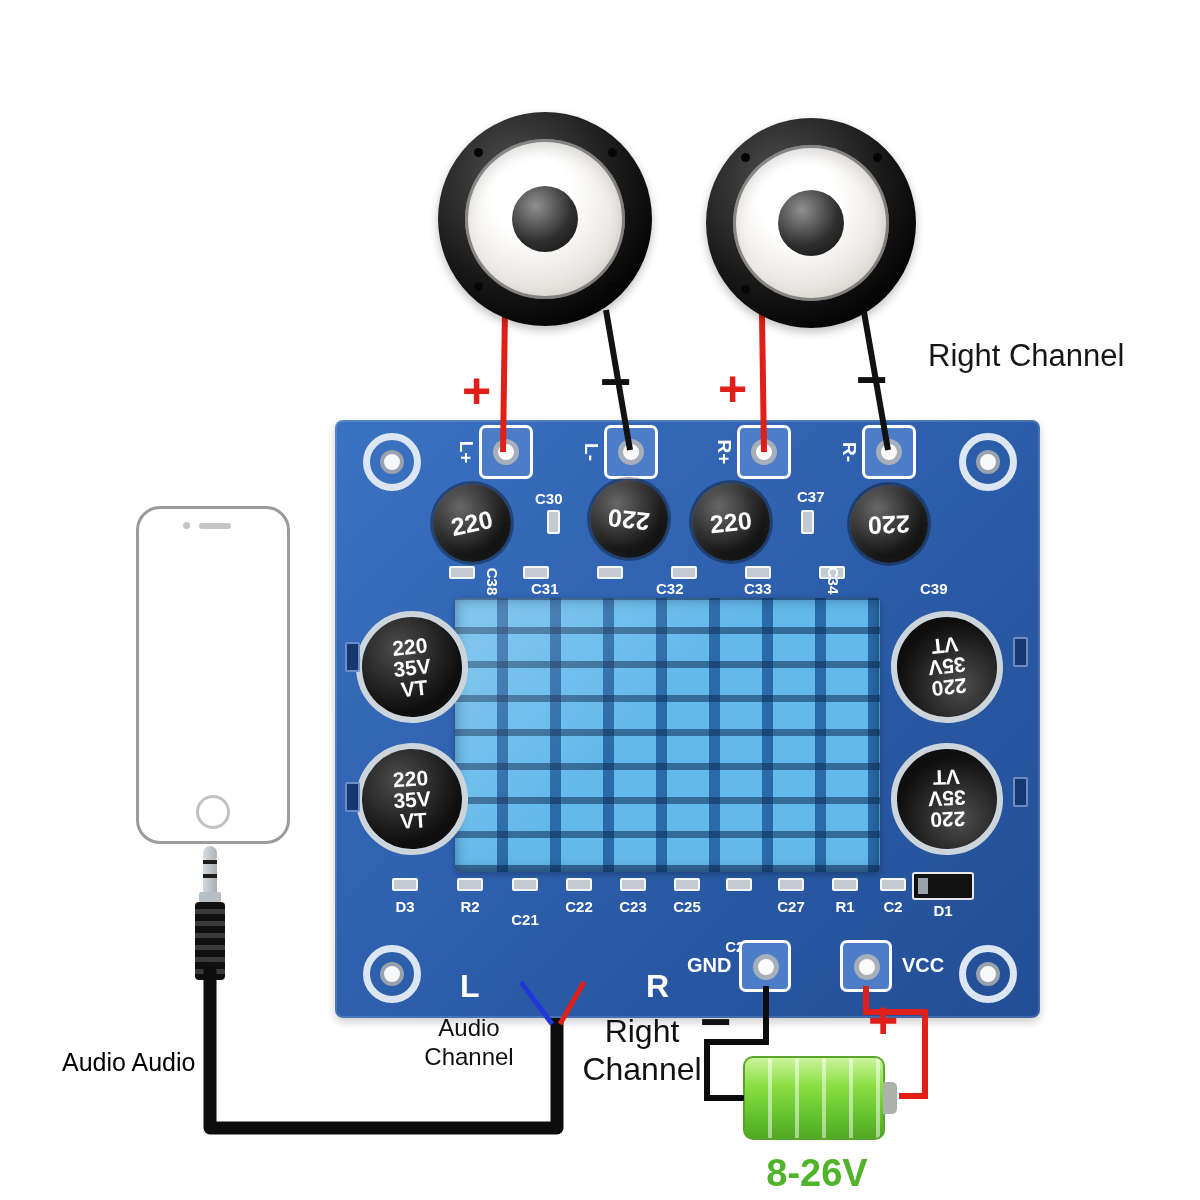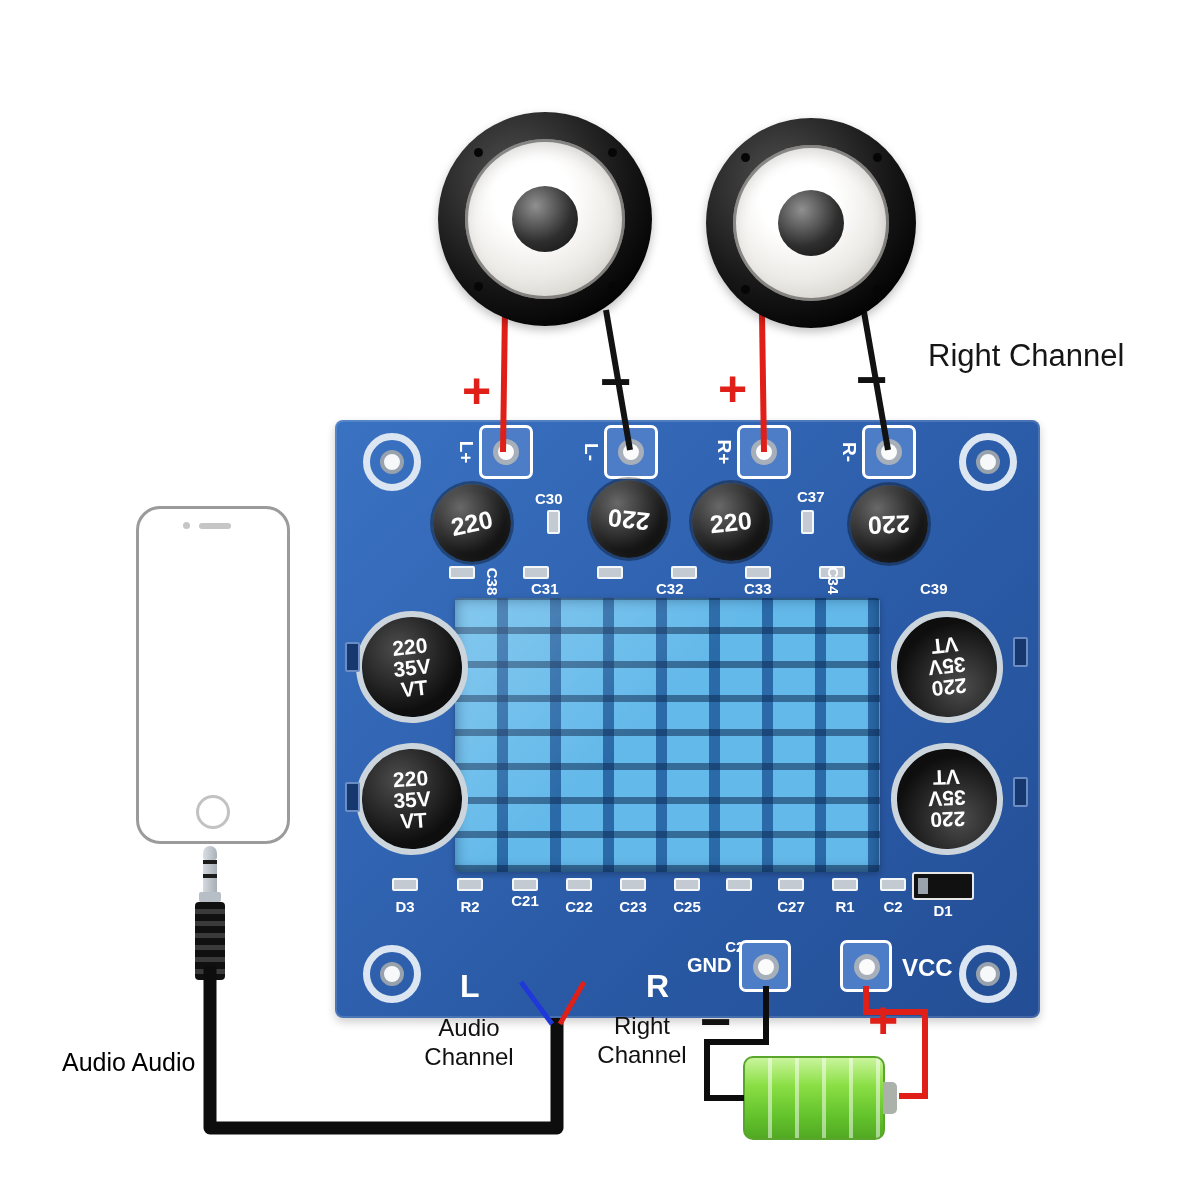--- a/index.html
+++ b/index.html
@@ -164,41 +164,41 @@
     <div class="smd" style="left:443px; top:458px;"></div>
     <div class="smd" style="left:497px; top:458px;"></div>
     <div class="smd" style="left:545px; top:458px;"></div>
 
     <div class="abs" style="left:577px; top:452px; width:62px; height:28px; background:#111; border:2px solid #e8e8e8; border-radius:3px;">
       <div style="position:absolute; left:4px; top:4px; width:10px; height:16px; background:#9aa2ab;"></div>
     </div>
 
     <div class="blabel" style="left:48px;  top:478px;">D3</div>
     <div class="blabel" style="left:113px; top:478px;">R2</div>
-    <div class="blabel" style="left:168px; top:472px;">C21</div>
+    <div class="blabel" style="left:168px; top:491px;">C21</div>
     <div class="blabel" style="left:222px; top:478px;">C22</div>
     <div class="blabel" style="left:276px; top:478px;">C23</div>
     <div class="blabel" style="left:330px; top:478px;">C25</div>
     <div class="blabel" style="left:382px; top:478px;margin-top:40px;">C24</div>
     <div class="blabel" style="left:434px; top:478px;">C27</div>
     <div class="blabel" style="left:488px; top:478px;">R1</div>
     <div class="blabel" style="left:536px; top:478px;">C2</div>
     <div class="blabel" style="left:586px; top:482px;">D1</div>
 
     <div class="lbl" style="left:125px; top:548px; font-size:32px;">L</div>
     <div class="lbl" style="left:311px; top:548px; font-size:32px;">R</div>
 
     <div class="lbl" style="left:352px; top:534px; font-size:20px;">GND</div>
     <div class="pad" style="left:404px; top:520px; width:52px; height:52px;">
         <div class="hole"></div>
       </div>
     <div class="pad" style="left:505px; top:520px; width:52px; height:52px;">
         <div class="hole"></div>
       </div>
-    <div class="lbl" style="left:567px; top:534px; font-size:24px;">VCC</div>
+    <div class="lbl" style="left:567px; top:534px; font-size:20px;">VCC</div>
   </div>
 
   <svg class="abs" style="left:0; top:0;" width="1200" height="1200">
     <path d="M505 308 L503 452" stroke="#e02018" stroke-width="6" fill="none"></path>
     <path d="M606 310 L630 450" stroke="#121212" stroke-width="6" fill="none"></path>
     <path d="M762 314 L764 452" stroke="#e02018" stroke-width="6" fill="none"></path>
     <path d="M864 312 L888 450" stroke="#121212" stroke-width="6" fill="none"></path>
   </svg>
 
   <div class="speaker" style="left:438px; top:112px; width:214px; height:214px;">
@@ -252,22 +252,23 @@
   <div class="abs" style="left:600px; top:350px; font-size:54px; font-weight:bold; color:#111;">−</div>
   <div class="abs" style="left:718px; top:360px; font-size:50px; font-weight:bold; color:#e02018;">+</div>
   <div class="abs" style="left:856px; top:348px; font-size:54px; font-weight:bold; color:#111;">−</div>
 
   <div class="abs" style="left:62px; top:1048px; font-size:25px; color:#000;">Audio Audio</div>
 
   <div class="abs" style="left:408px; top:1014px; width:122px; text-align:center; font-size:24px; color:#111; line-height:1.2;">
     <div>Audio</div>
     <div>Channel</div>
   </div>
-  <div class="abs" style="left:582px; top:1012px; width:120px; text-align:center; font-size:24px; color:#111; line-height:1.2;">
+  <div class="abs" style="left:582px; top:1012px; width:120px; text-align:center; font-size:32px; color:#111; line-height:1.2;">
     <div>Right</div>
     <div>Channel</div>
   </div>
 
   <div class="abs" style="left:700px; top:990px; font-size:54px; font-weight:bold; color:#111;">−</div>
   <div class="abs" style="left:868px; top:990px; font-size:52px; font-weight:bold; color:#e02018;">+</div>
 
+  <div class="abs" style="left:744px; top:1152px; width:146px; text-align:center; font-size:38px; font-weight:bold; color:#50b42a;">8-26V</div>
 
 </div>
 
 </body></html>

